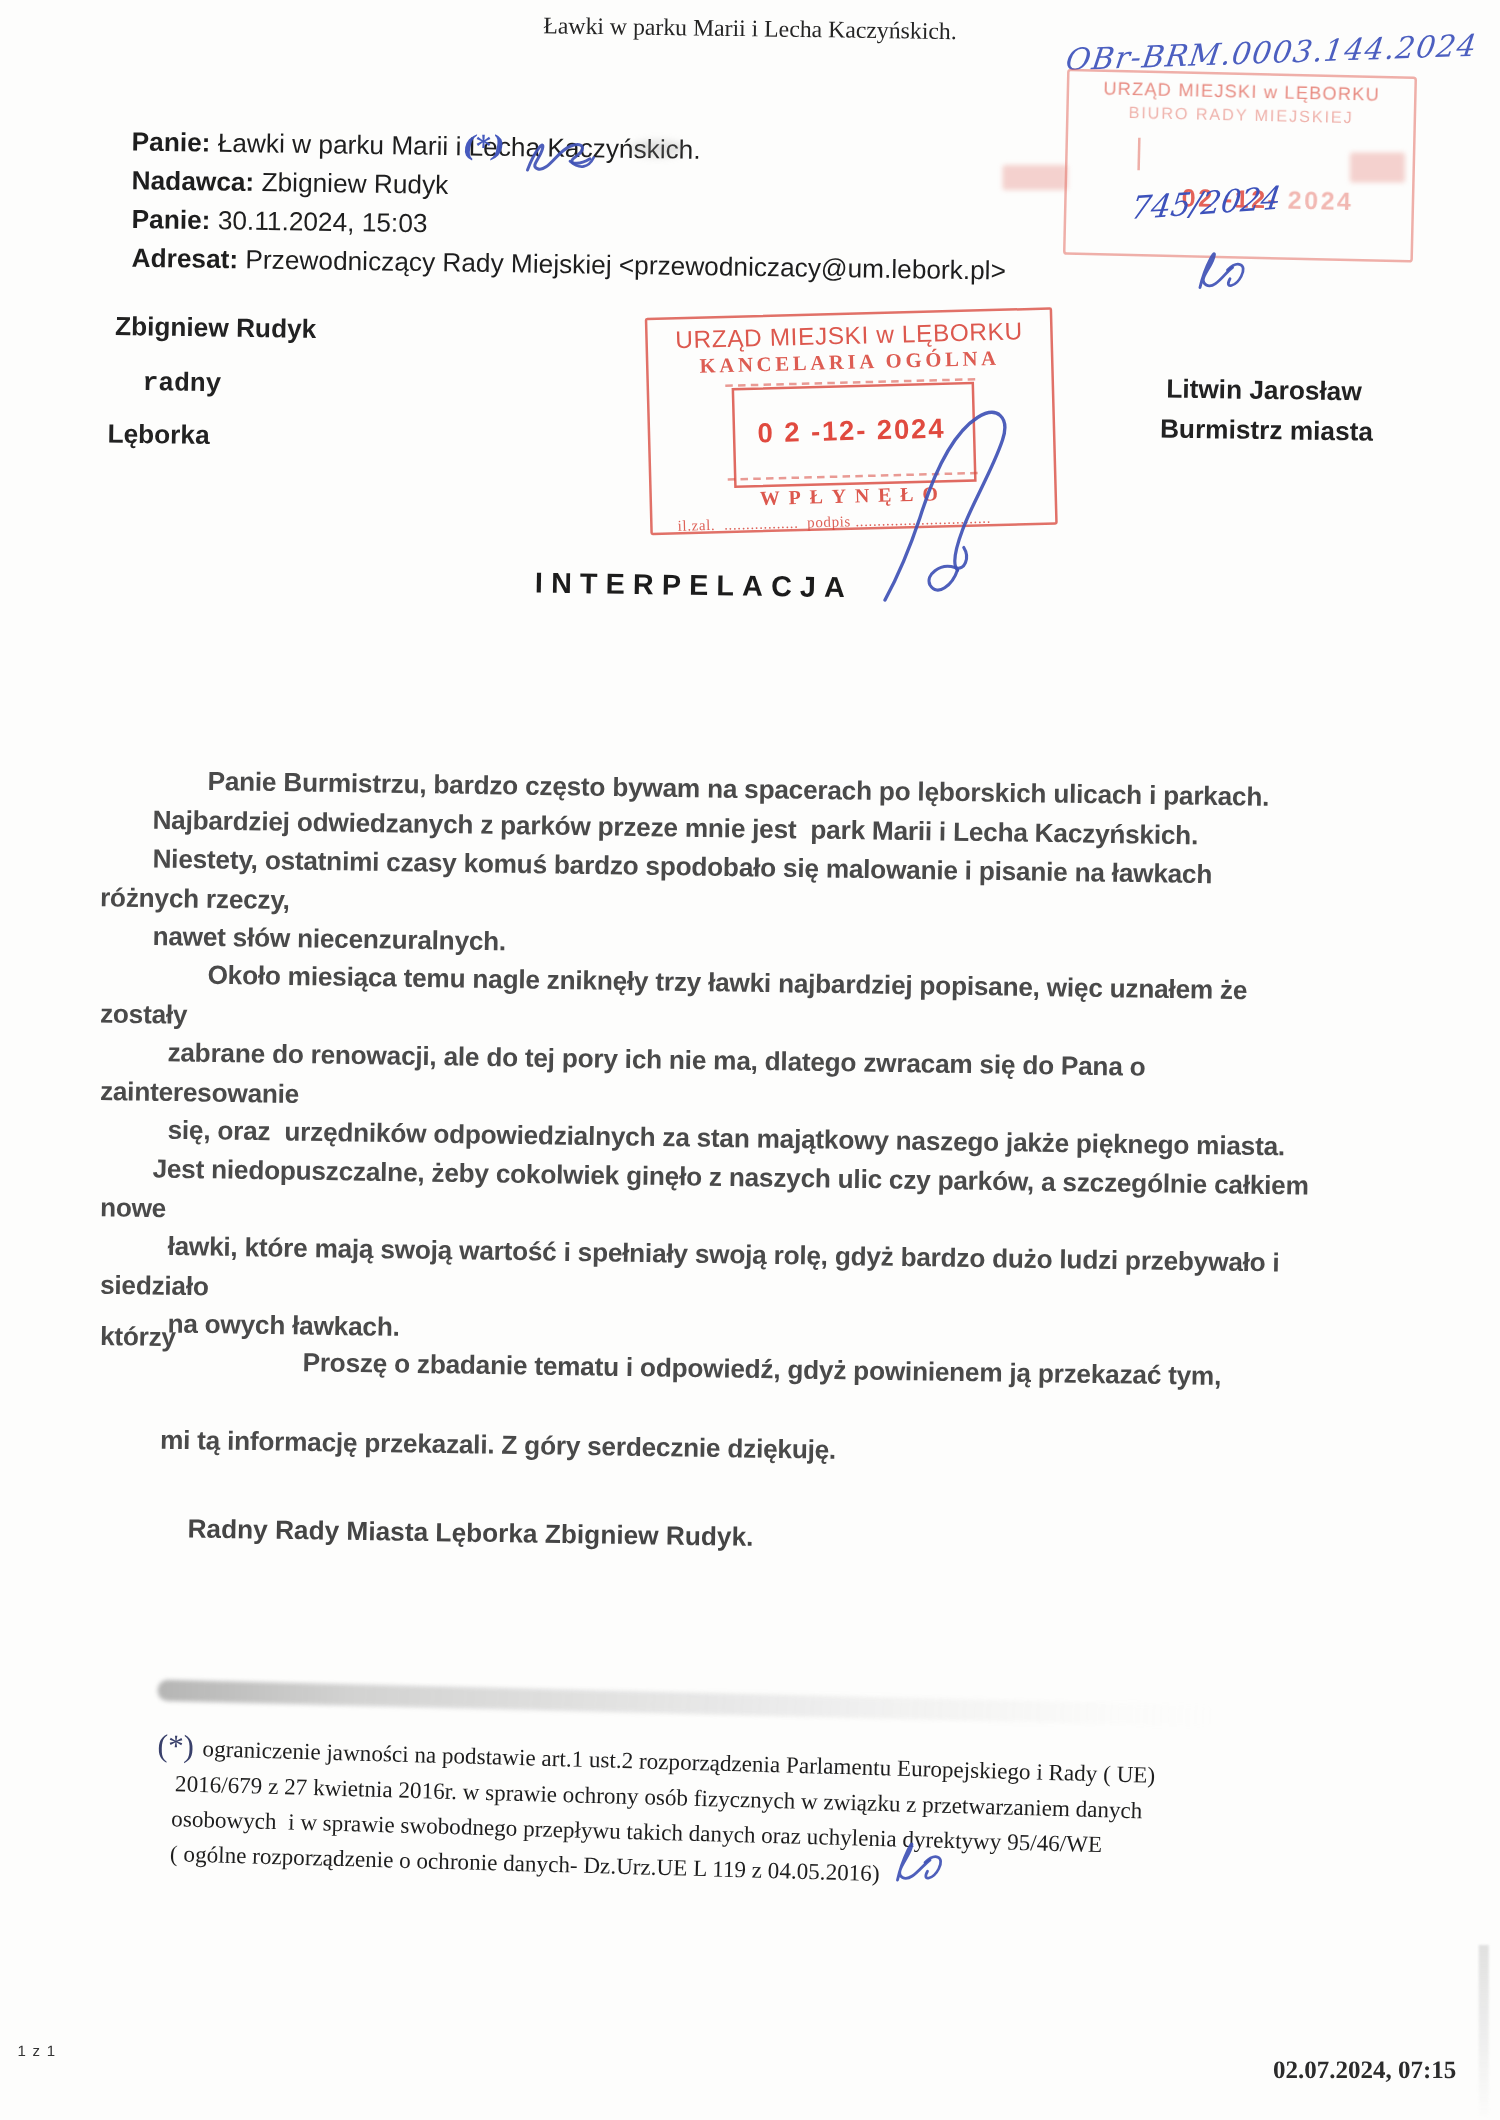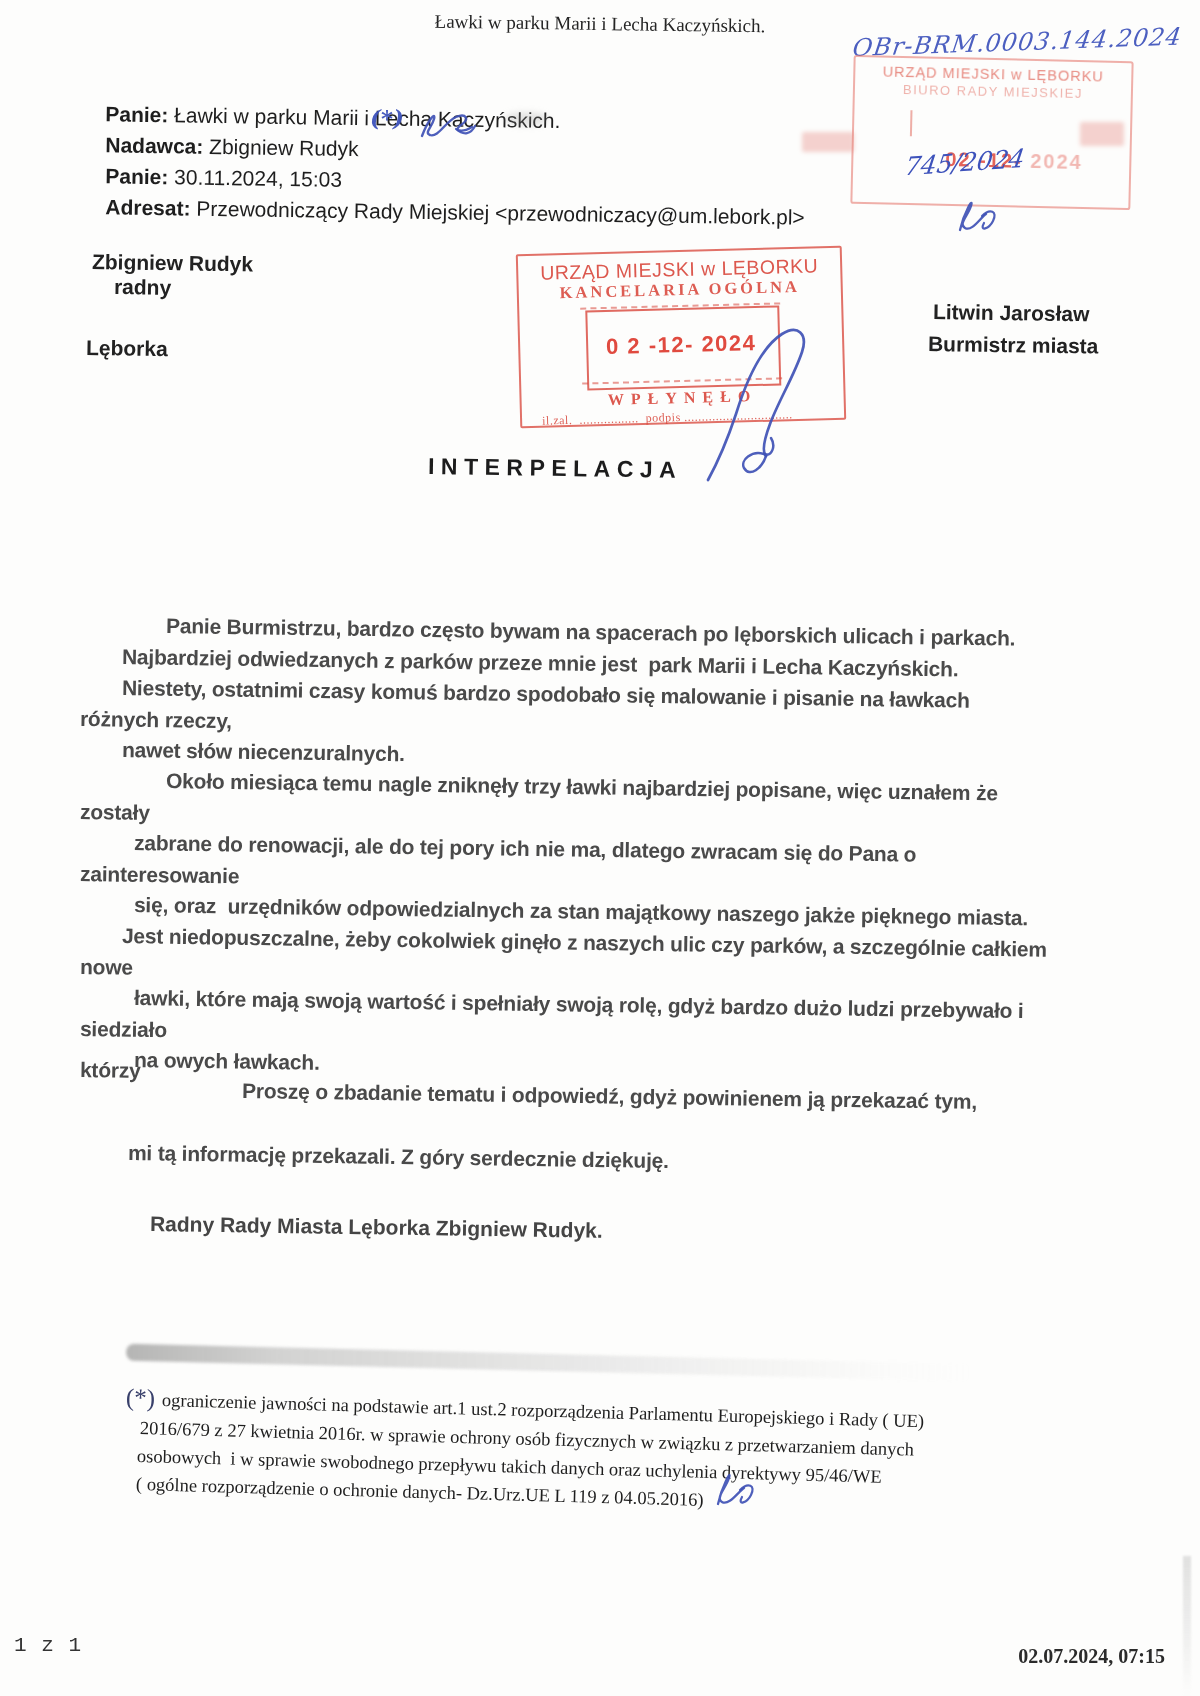--- a/index.html
+++ b/index.html
@@ -66,22 +66,22 @@
   .gray-band{top:1354px;left:126px;width:846px;height:17px;border-radius:8px;
     transform:rotate(1.4deg);filter:blur(1.5px);
     background:linear-gradient(90deg,rgba(110,110,110,.5),rgba(140,140,140,.38) 18%,
       rgba(160,160,160,.28) 45%,rgba(185,185,185,.16) 70%,rgba(215,215,215,.06) 90%,transparent);}
 
   .fn-marker{top:1384px;left:126px;font-family:"Liberation Serif",serif;
     font-size:25px;color:#39406b;transform:rotate(1.6deg);}
   .fn-line{font-family:"Liberation Serif",serif;font-size:18.5px;color:#1e1e1e;
     transform:rotate(1.6deg);transform-origin:0 50%;}
 
-  .footer-left{top:1634px;left:14px;font-family:Liberation Mono, monospace;
-    font-size:21px;letter-spacing:1px;color:#333;}
+  .footer-left{top:1634px;left:14px;font-family:Liberation Sans, sans-serif;
+    font-size:12px;letter-spacing:1px;color:#333;}
   .footer-right{top:1645px;right:35px;font-family:"Liberation Serif",serif;
     font-size:20px;font-weight:700;color:#2b2b2b;}
 
   .smudge{top:112px;left:504px;width:44px;height:14px;border-radius:50%;
     background:rgba(150,150,150,.25);filter:blur(3px);}
   .right-streak{top:1556px;left:1183px;width:8px;height:140px;filter:blur(1px);
     background:linear-gradient(180deg,rgba(190,190,190,.45),rgba(205,205,205,.25) 60%,transparent);}
 </style>
 </head>
 <body>
@@ -122,21 +122,21 @@
   <div class="abs faint-mark mark-left"></div>
   <div class="abs faint-mark mark-right"></div>
 
   <div class="abs hand hand-caseno">745/2024</div>
   <svg class="ink-svg" style="top:190px;left:946px;" width="58" height="48" viewBox="0 0 58 48">
     <path d="M14,40 C18,22 28,6 25,16 C22,26 12,34 19,38 C26,42 34,28 40,24" stroke-width="2.3"></path>
     <path d="M36,26 C44,18 52,21 47,31 C43,39 33,42 38,33" stroke-width="2.2"></path>
   </svg>
 
   <div class="abs name-line tilt" style="top:250px;left:92px;">Zbigniew Rudyk</div>
-  <div class="abs name-line tilt" style="top:275px;left:114px;">radny</div>
+  <div class="abs name-line tilt" style="top:296px;left:114px;font-family:Liberation Mono, monospace;">radny</div>
   <div class="abs name-line tilt" style="top:336px;left:86px;">Lęborka</div>
 
   <div class="abs kanc-stamp">
     <div class="abs ks-line1">URZĄD MIEJSKI w LĘBORKU</div>
     <div class="abs ks-line2">KANCELARIA OGÓLNA</div>
     <div class="abs ks-micro" style="top:53px;"></div>
     <div class="abs ks-inner"></div>
     <div class="abs ks-date">0 2 -12- 2024</div>
     <div class="abs ks-micro" style="top:128px;"></div>
     <div class="abs ks-wplynelo">WPŁYNĘŁO</div>

